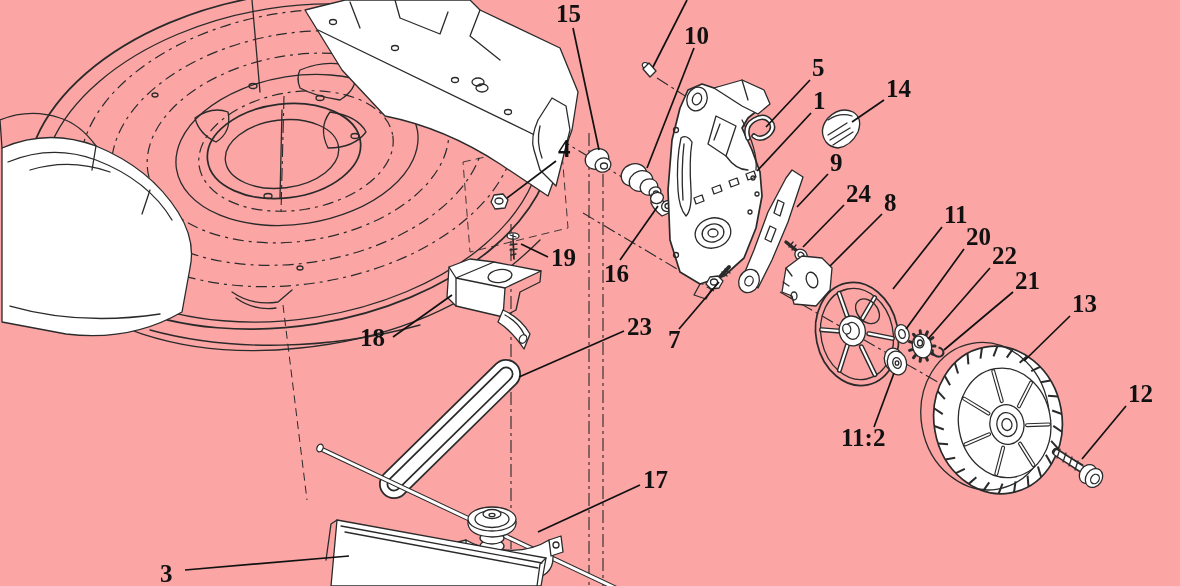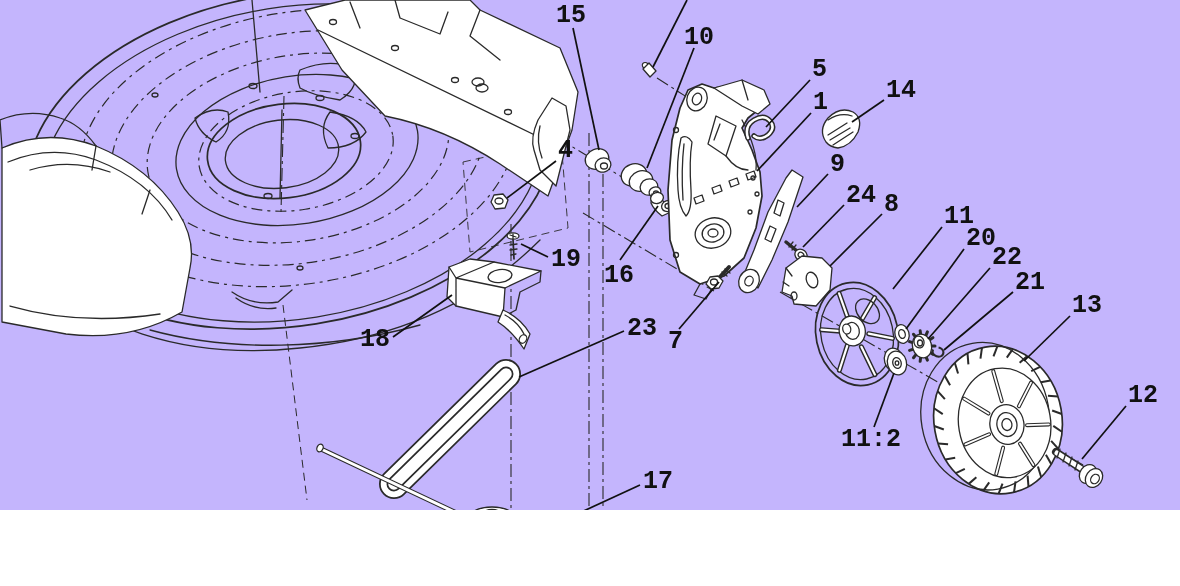--- a/index.html
+++ b/index.html
@@ -1,17 +1,17 @@
 <!DOCTYPE html>
 <html><head>
 <meta charset="utf-8">
 <style>
   html,body{margin:0;padding:0;background:#ffffff;}
-  .stage{position:relative;width:1180px;height:510px;background:#c4b5fd;overflow:hidden;
-         font-family:Liberation Mono, monospace;}
+  .stage{position:relative;width:1180px;height:586px;background:#fca5a5;overflow:hidden;
+         font-family:Liberation Serif, serif;}
   svg{display:block}
   .ln{fill:none;stroke:#2a2a2a;stroke-width:1.3;stroke-linejoin:round;stroke-linecap:round;}
   .ln2{fill:none;stroke:#2a2a2a;stroke-width:1.7;stroke-linejoin:round;stroke-linecap:round;}
   .fw{fill:#ffffff;stroke:#2a2a2a;stroke-width:1.3;stroke-linejoin:round;}
   .fw2{fill:#ffffff;stroke:#2a2a2a;stroke-width:1.7;stroke-linejoin:round;}
   .dd{fill:none;stroke:#2a2a2a;stroke-width:1.1;stroke-dasharray:13 4 3 4;}
   .dsh{fill:none;stroke:#2a2a2a;stroke-width:1;stroke-dasharray:8 5;}
   .edash{fill:none;stroke:#2a2a2a;stroke-width:1.2;stroke-dasharray:11 5 3 5;}
   .wcore{fill:none;stroke:#ffffff;stroke-linecap:round;}
   .leader{stroke:#111111;stroke-width:1.7;}

